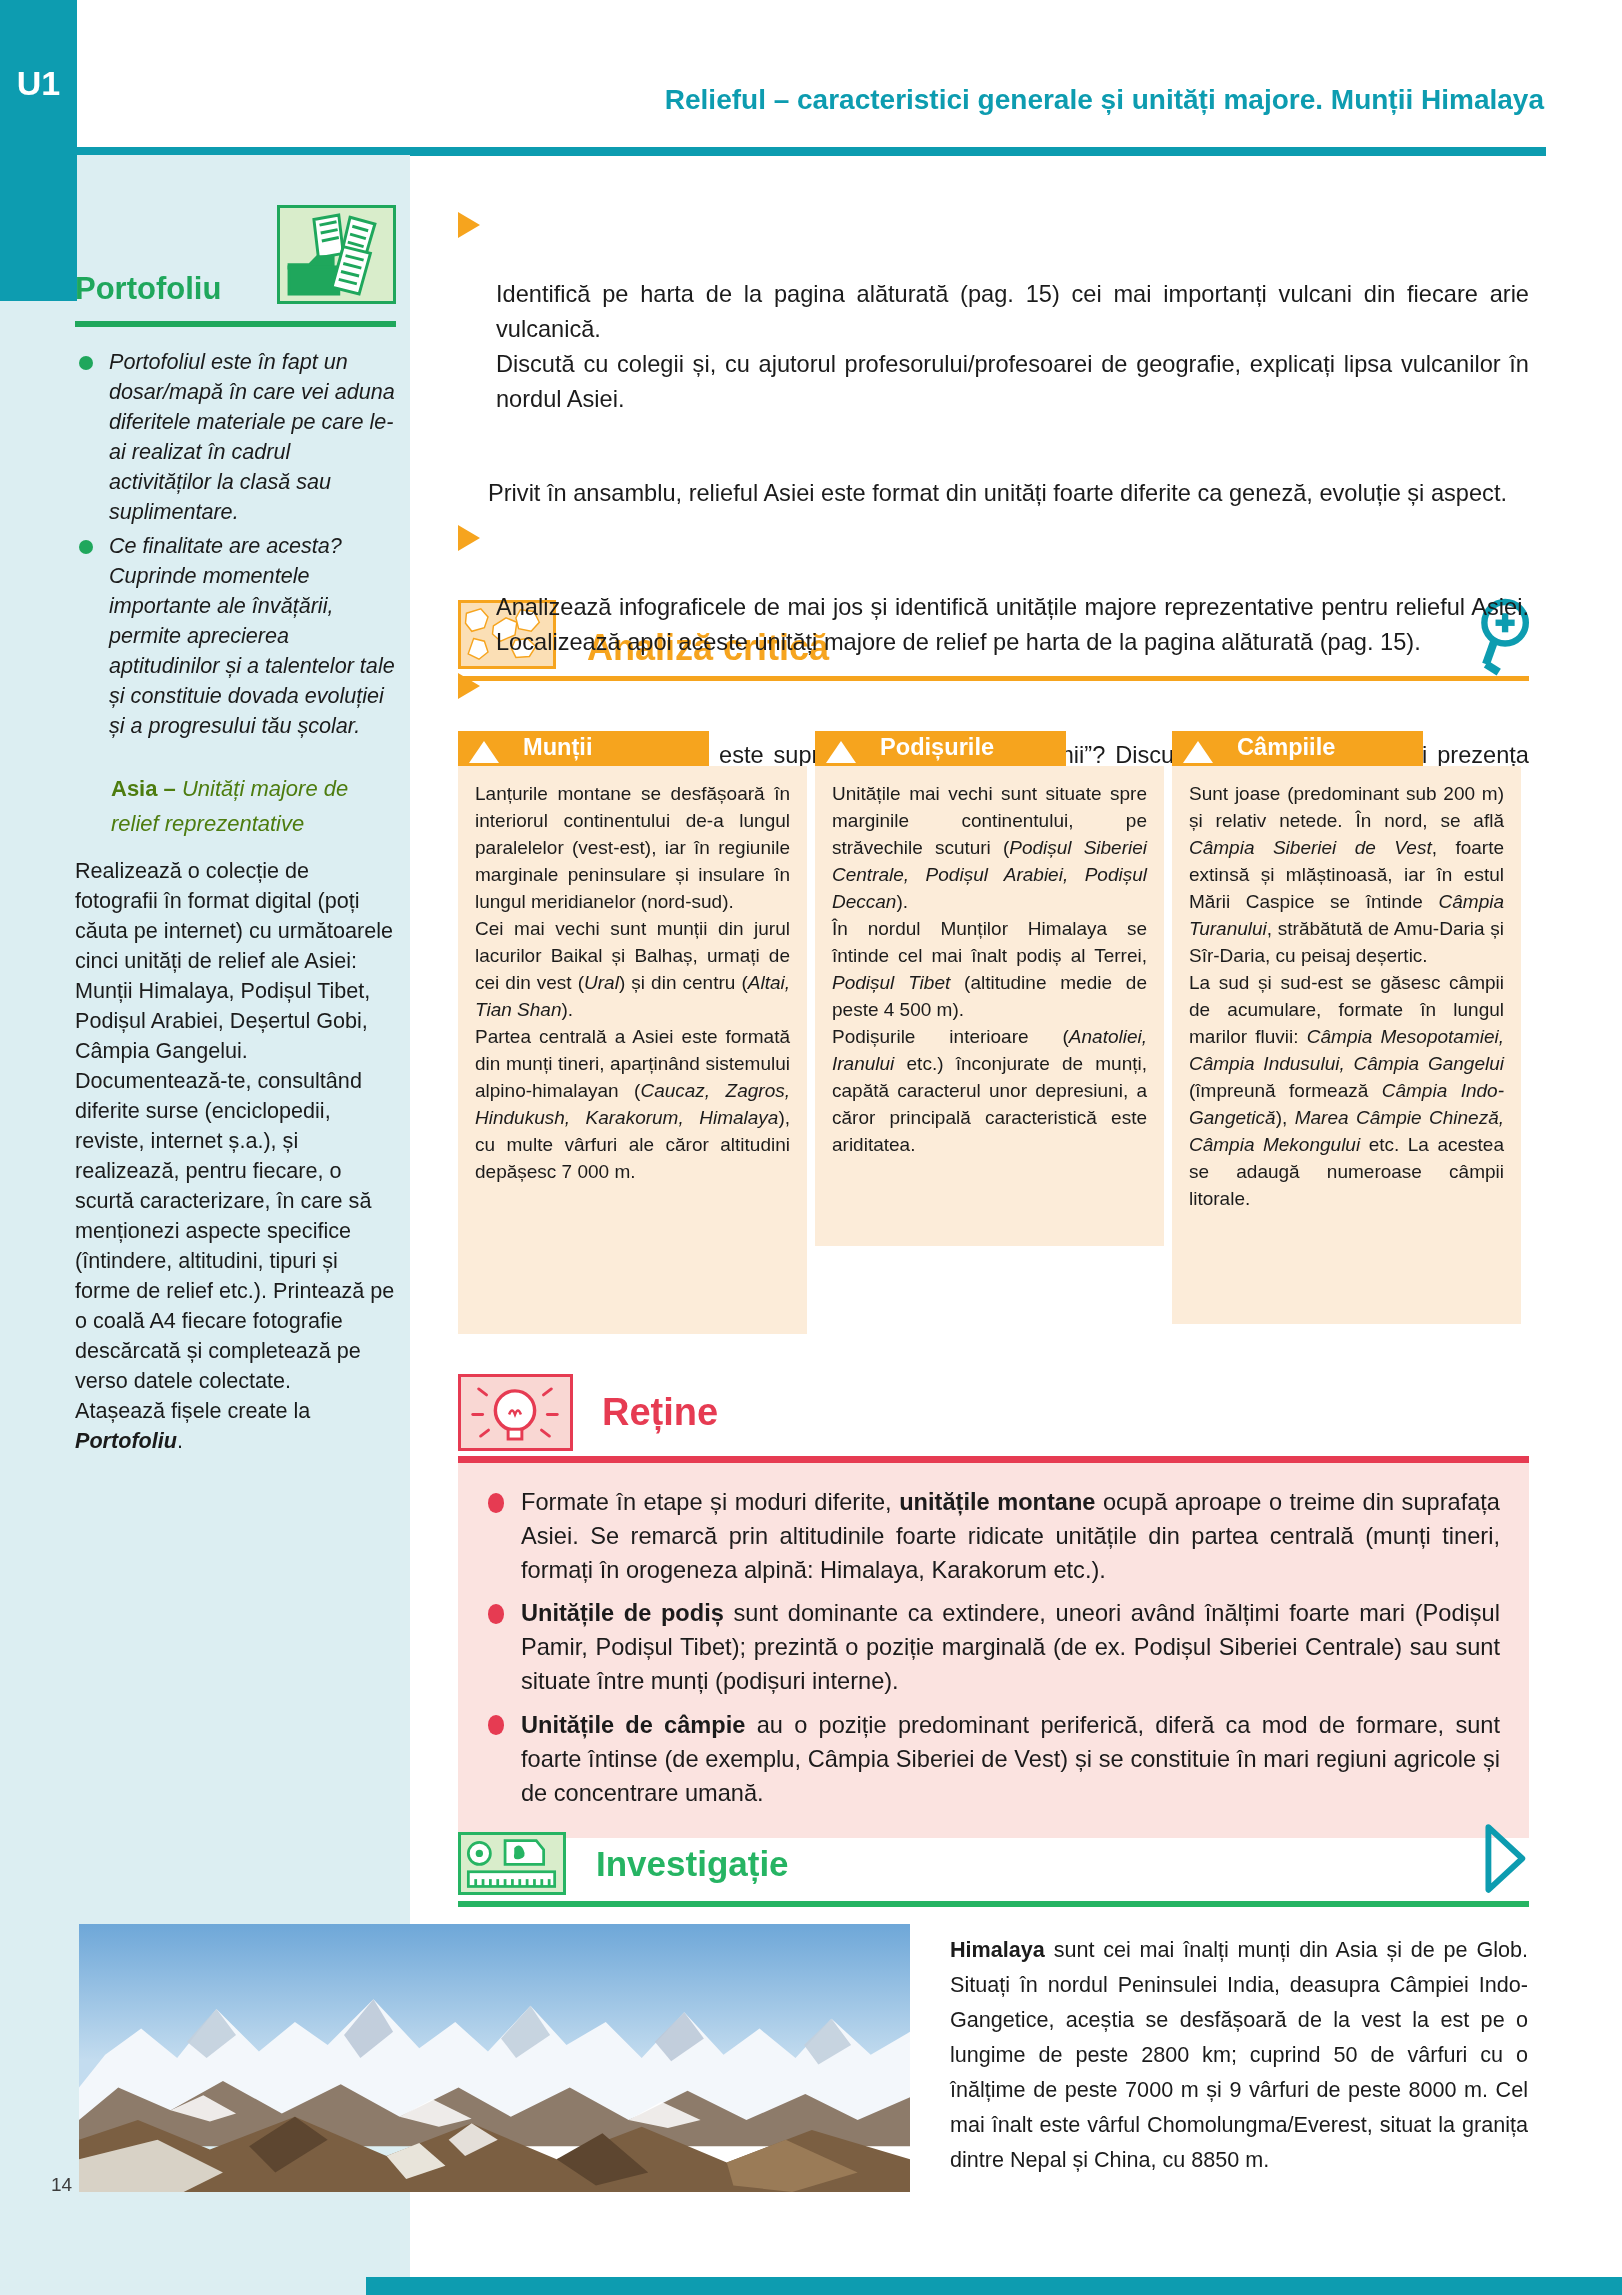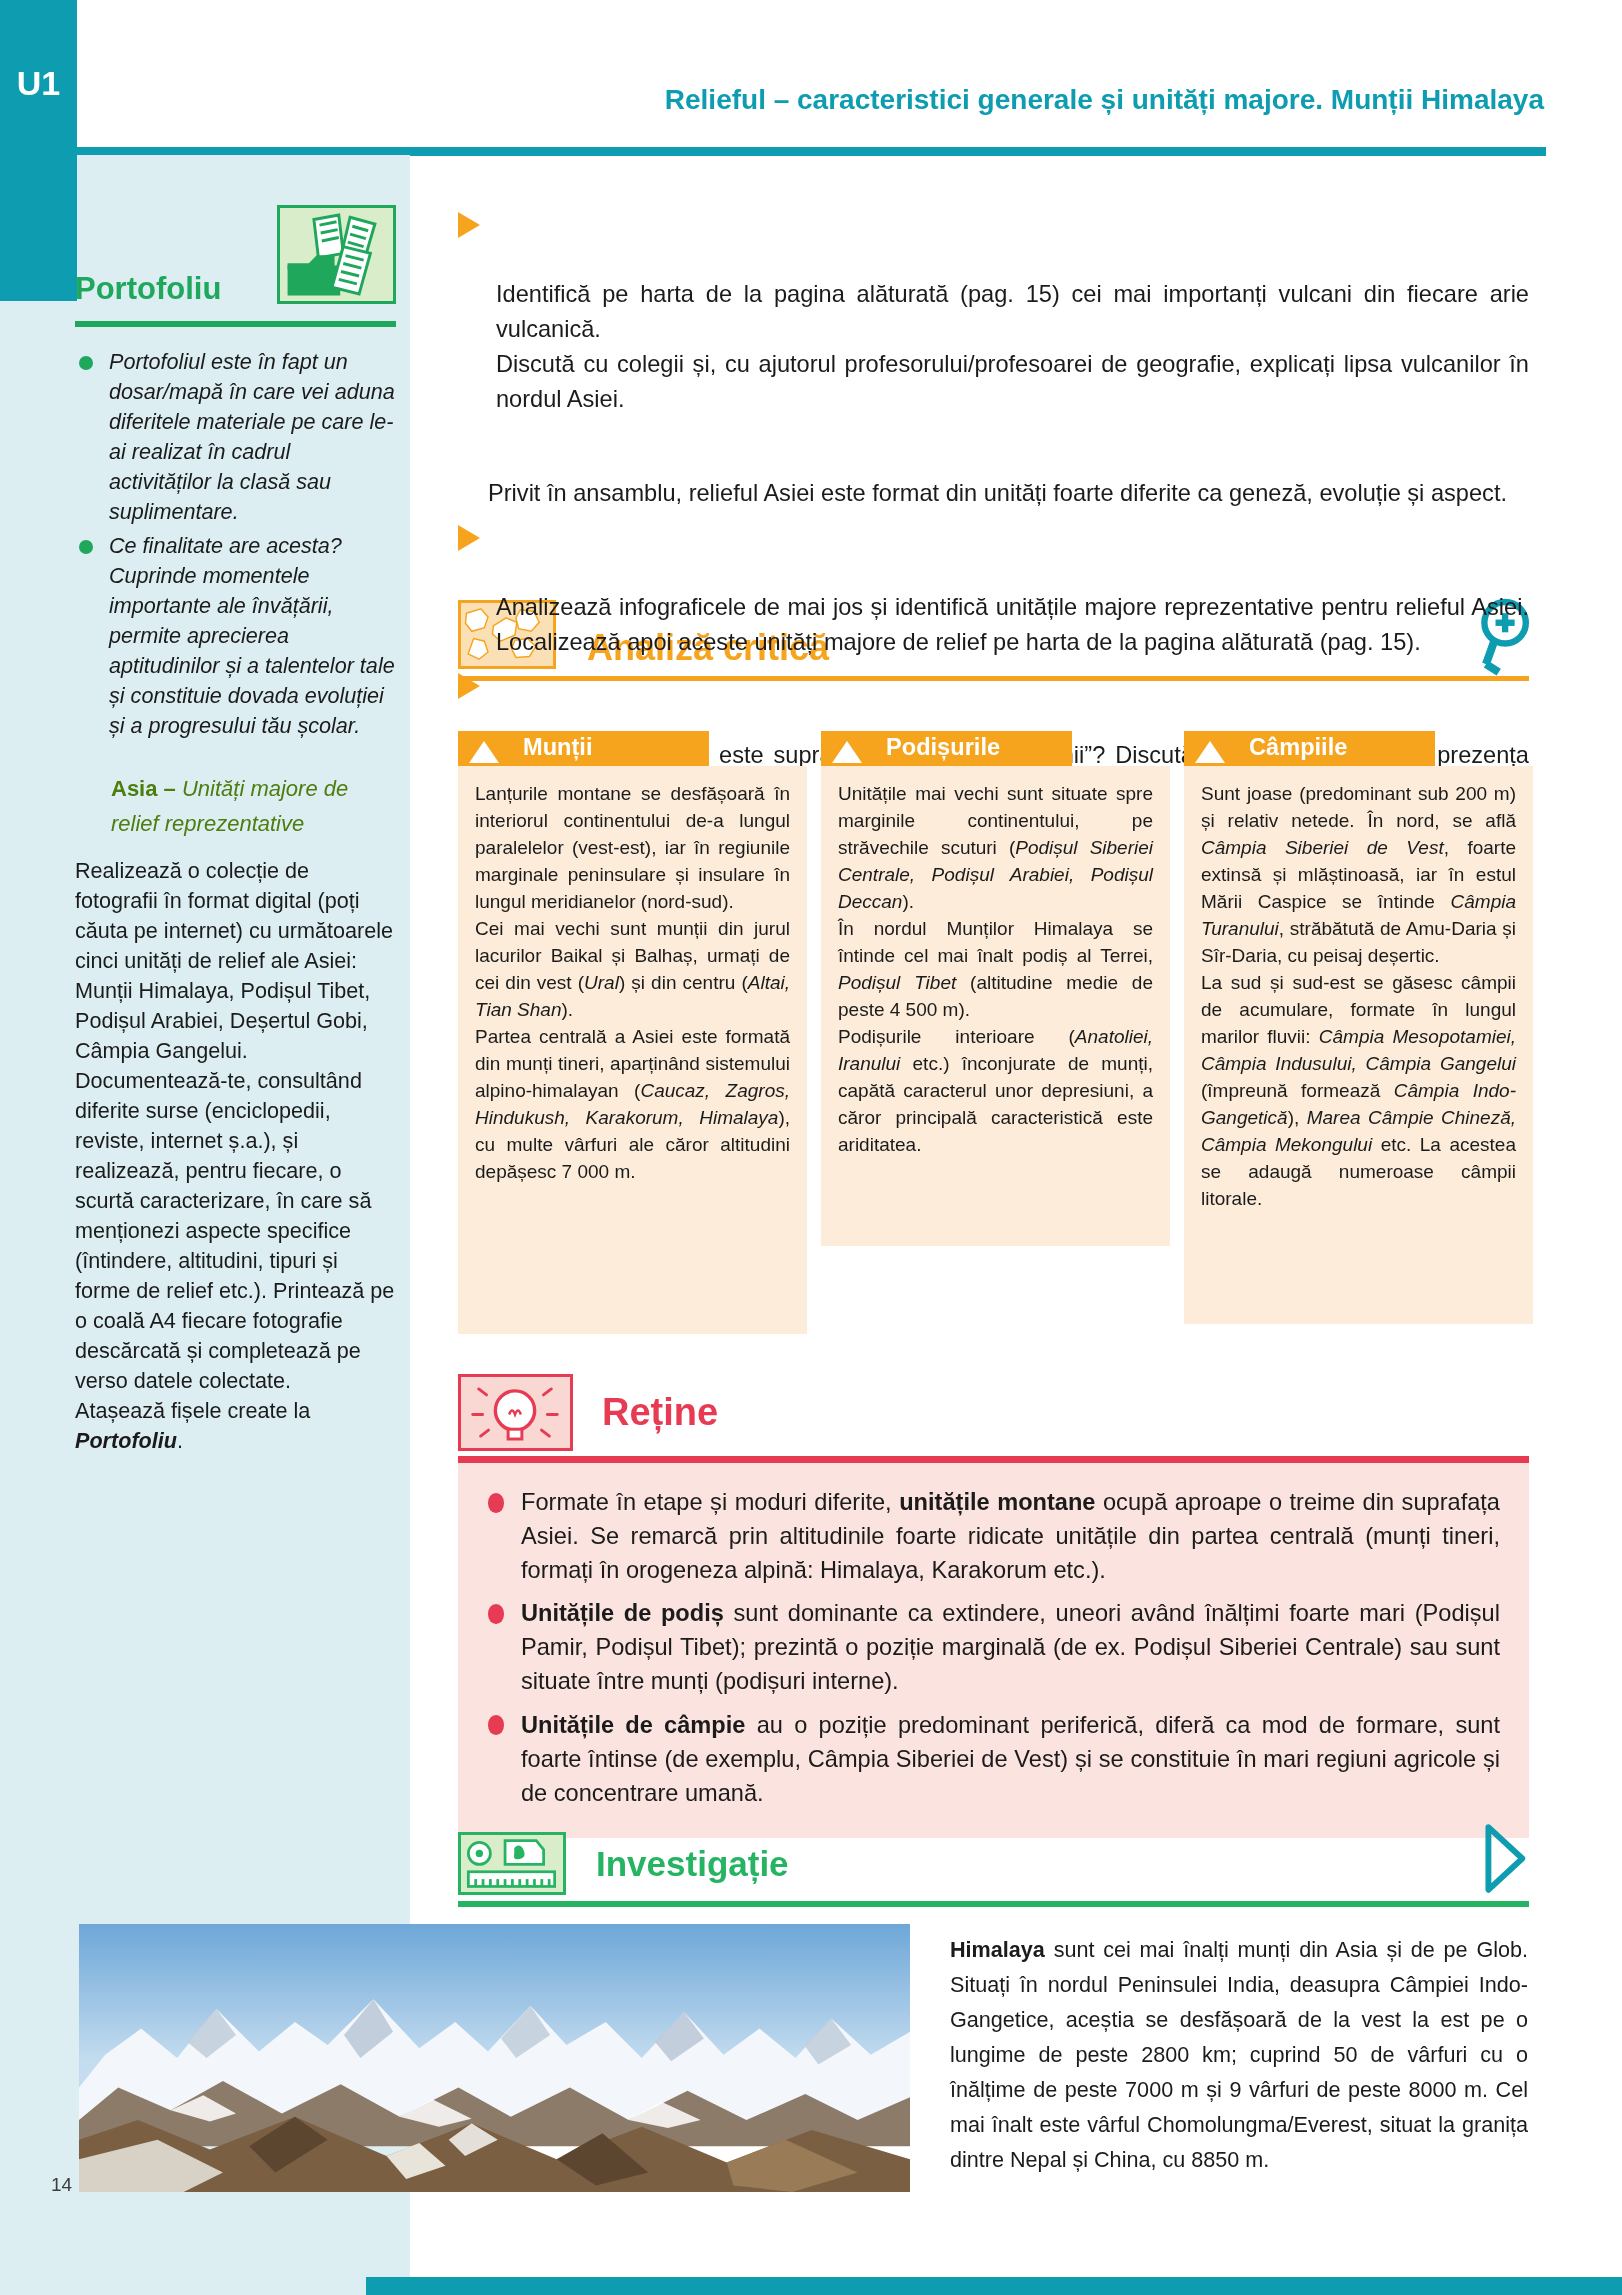--- a/index.html
+++ b/index.html
@@ -41,21 +41,21 @@
   .an-icon{border:3.9px solid #f6a41e;background:#fbdfb5;}
   .sect-title{font-weight:bold;font-size:36px;}
   .an-title{color:#f6a41e;}
   .zoom-badge{position:absolute;right:0;top:-6.5px;}
 
   #analiza-body{top:476px;}
   .intro-p{font-size:23.6px;line-height:35px;text-indent:30px;text-align:justify;margin-bottom:9.2px;}
   #analiza-body .task{margin-bottom:7.9px;}
 
   
-  #boxes{top:731px;display:flex;gap:14px;}
+  #boxes{top:731px;display:flex;gap:8px;}
   .col{width:349px;flex:0 0 auto;}
   .col-bar{position:relative;width:72%;height:35px;background:#f6a41e;box-sizing:border-box;}
   .col-bar .caret{position:absolute;left:10.5px;bottom:3.3px;width:0;height:0;
                   border-left:15.7px solid transparent;border-right:15.7px solid transparent;border-bottom:22px solid #ffffff;}
   .col-bar .lbl{position:absolute;left:65px;top:2.6px;color:#fff;font-weight:bold;font-size:23.6px;}
   .col-body{background:#fcecd9;box-sizing:border-box;padding:14.4px 17px;font-size:19px;line-height:27px;
             white-space:pre-line;text-align:justify;overflow:hidden;}
   #box1 .col-body{height:568px;}
   #box2 .col-body{height:480px;}
   #box3 .col-body{height:558px;}

